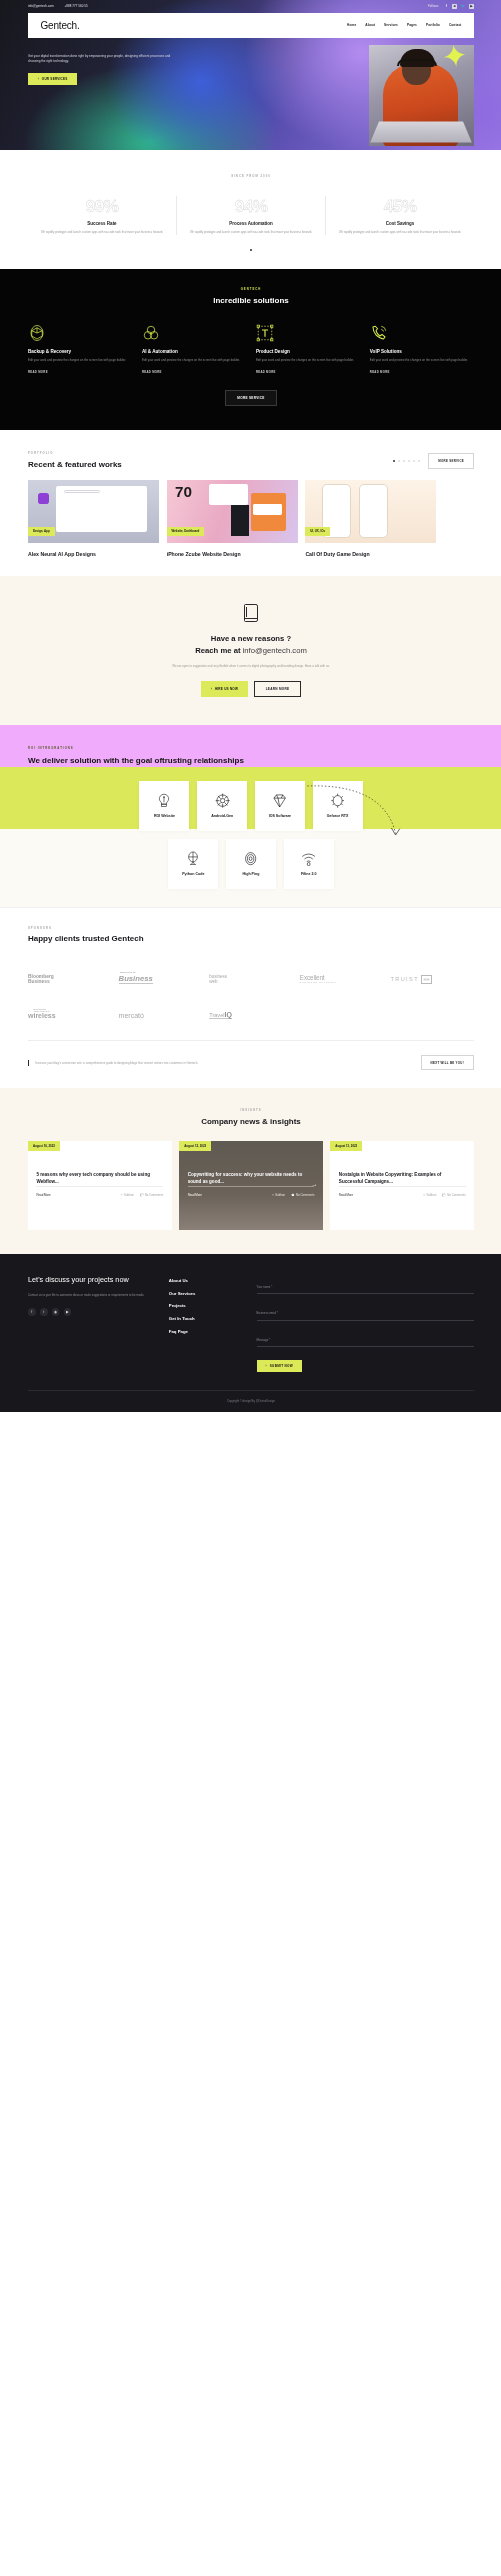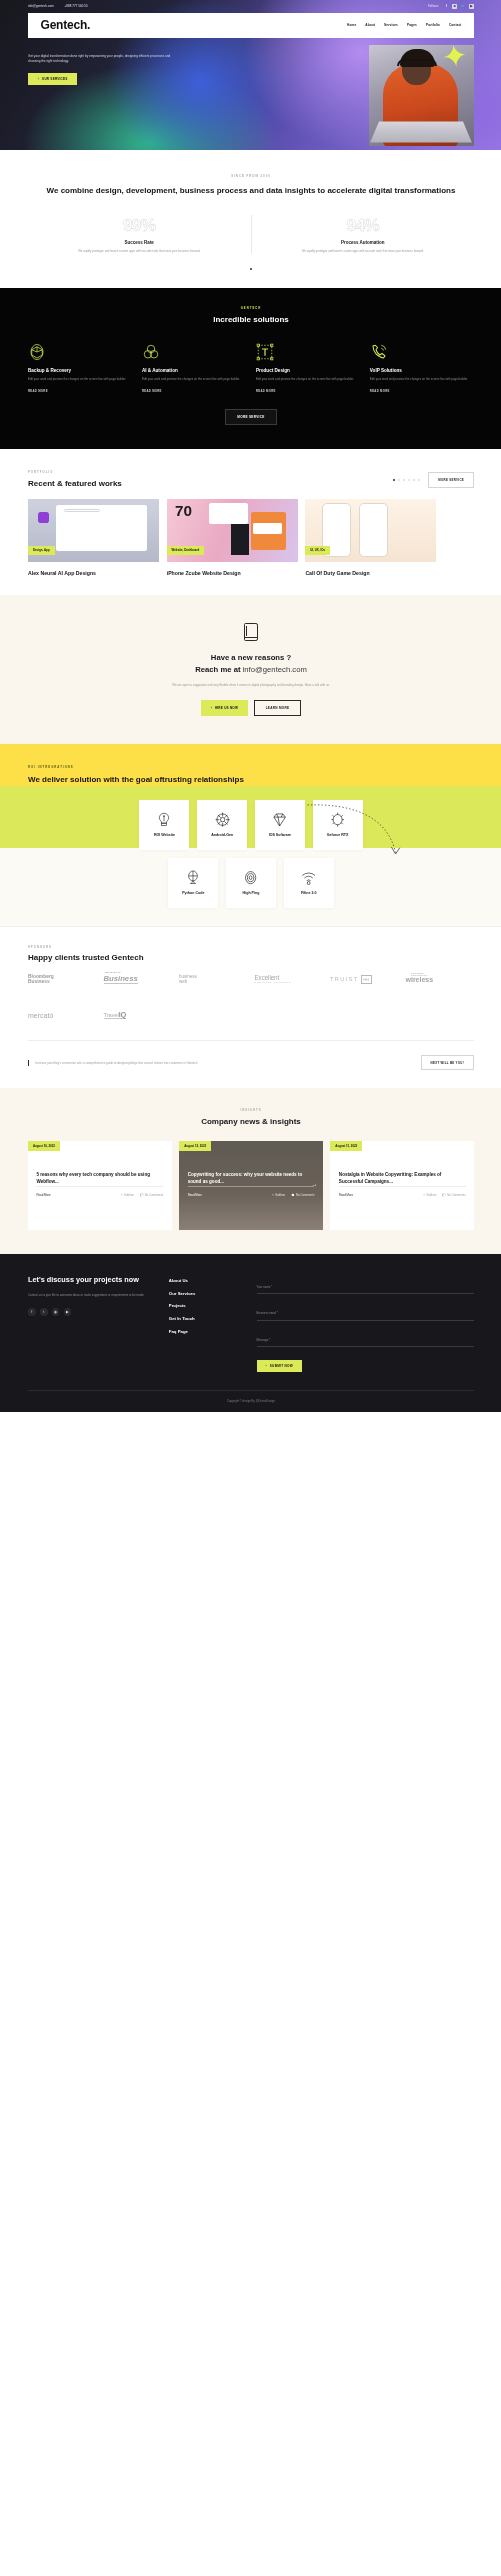--- a/index.html
+++ b/index.html
@@ -14,21 +14,21 @@
       radial-gradient(ellipse 181px 112px at 30% 95%, #2fb58a 0%, rgba(47,181,138,0) 70%),
       radial-gradient(ellipse 139px 105px at 95% 75%, #8e6be0 0%, rgba(142,107,224,0) 75%),
       linear-gradient(120deg,#17171d 0%,#23243a 30%,#5a4fb0 60%,#a07de8 100%);}
   .topbar{display:flex;justify-content:space-between;align-items:center;height:12.5px;padding:0 28px;font-size:2.9px;color:#e8e6f2;letter-spacing:0.1px}
   .topbar .lft span{margin-right:9.8px}
   .topbar .rgt{display:flex;align-items:center;gap:3.5px}
   .topbar .rgt .lbl{font-size:2.8px;margin-right:1.4px}
   .soc{width:4.9px;height:4.9px;display:inline-flex;align-items:center;justify-content:center;font-size:3.2px;color:#fff;font-weight:bold}
   .soc.box{background:#d9d9e8;color:#2b2b3a;border-radius:0.7px}
   .navbar{background:#fff;height:25px;margin:0 28px;display:flex;align-items:center;justify-content:space-between;padding:0 12.5px}
-  .logo{font-size:12px;font-weight:bold;letter-spacing:-0.2px;color:#111}
+  .logo{font-size:10px;font-weight:normal;letter-spacing:-0.2px;color:#111}
   .nav{display:flex;gap:9px}
   .nav a{font-size:3.2px;font-weight:bold;color:#1a1a1a;text-decoration:none;letter-spacing:0.1px}
   .hero-body{display:flex;padding:9.8px 28px 0}
   .hero-left{width:230px}
   .hero-h1{font-size:13.2px;line-height:1.24;font-weight:bold;color:#fff;letter-spacing:-0.3px}
   .hero-p{margin-top:6.3px;font-size:3.1px;line-height:1.75;color:#d7d6e4;max-width:143px}
   .btn-ylw{display:inline-flex;align-items:center;gap:2.8px;background:#dcea5a;color:#141414;font-size:3.1px;font-weight:bold;padding:4.2px 9.8px;margin-top:8.4px;letter-spacing:0.2px}
   .hero-img{position:absolute;right:28px;top:45px;width:105px;height:101px;overflow:hidden;
     background:linear-gradient(160deg,#c8c6d0 0%,#9a97a8 40%,#6e6b7d 100%)}
   .hp-person{position:absolute;left:14px;top:18px;width:75px;height:84px;
@@ -97,35 +97,35 @@
   .cta-book{width:14px;height:18px;margin:0 auto;border:0.7px solid #2a2a2a;border-radius:1.4px 2.1px 2.1px 1.4px;position:relative}
   .cta-book:after{content:"";position:absolute;left:1.4px;top:1.4px;bottom:4.2px;width:0.7px;background:#2a2a2a}
   .cta-book:before{content:"";position:absolute;left:0;right:0;bottom:2.8px;height:0.7px;background:#2a2a2a}
   .cta h2{font-size:7.7px;font-weight:bold;color:#16161b;margin-top:11px;line-height:1.55}
   .cta h2 .lite{font-weight:normal;color:#3a3a3a}
   .cta p{font-size:2.9px;line-height:1.95;color:#a09a92;margin-top:6.3px}
   .cta-btns{display:flex;gap:6.3px;justify-content:center;margin-top:12px}
   .btn-line{border:0.7px solid #2a2a2a;background:transparent;font-size:3.1px;font-weight:bold;padding:4.9px 10.5px;letter-spacing:0.3px;color:#16161b}
 
   
-  .roi{background:#fde047;padding:21px 0 0;position:relative}
+  .roi{background:#f0abfc;padding:21px 0 0;position:relative}
   .roi h2{font-size:8px;line-height:1.5;font-weight:bold;color:#14140f;margin-top:4.9px;max-width:223px}
   .roi .sect-lbl{color:#53551f}
   .arrow{position:absolute;right:91px;top:54px;width:105px;height:63px}
   .grid-wrap{background:linear-gradient(180deg,#dbe859 0%,#dbe859 44%,#fbfaf4 44%,#fbfaf4 100%);padding-top:14px}
   .tile-row{display:flex;gap:7.7px;justify-content:center}
   .tile-row.r2{margin-top:7.7px;padding-bottom:18px}
   .tile{width:50px;height:50px;background:#fff;box-shadow:0 0.7px 3.5px rgba(0,0,0,.05);display:flex;flex-direction:column;align-items:center;justify-content:center;gap:5.6px}
   .tile-ico{height:15.3px;display:flex;align-items:center;color:#17171c}
   .tile-t{font-size:3.6px;font-weight:bold;color:#17171c}
 
   
   .cl{background:#fff;padding:18px 8px 0;border-top:0.7px solid #f0f0f0}
   .cl h2{font-size:8px;font-weight:bold;color:#16161b;margin-top:4.9px}
-  .logo-grid{display:grid;grid-template-columns:repeat(6,1fr);gap:18px 7px;margin-top:8px}
+  .logo-grid{display:grid;grid-template-columns:repeat(5,1fr);gap:18px 7px;margin-top:27px}
   .logo-cell{height:18px;display:flex;align-items:center;color:#b3b3b3}
   .lg1{font-size:4.9px;font-weight:bold;line-height:1.05;color:#9a9a9a}
   .lg2{font-size:7.7px;font-style:italic;font-weight:bold;color:#a5a5a5;border-bottom:0.7px solid #c6c6c6;position:relative}
   .lg2 .sm{position:absolute;top:-3.5px;left:1.4px;font-size:2.4px;font-style:normal;letter-spacing:0.2px}
   .lg3{font-size:4.5px;color:#a5a5a5;line-height:1.12}
   .lg4{font-size:6.3px;color:#a8a8a8;letter-spacing:-0.1px}
   .lg4 .sub{display:block;font-size:2.5px;letter-spacing:1px}
   .lg5{font-size:5.6px;letter-spacing:1.4px;color:#b8b8b8;display:flex;align-items:center;gap:2.1px}
   .lg5 .bx{border:0.7px solid #b8b8b8;padding:0.7px 1.4px;font-size:4.2px;letter-spacing:0}
   .lg6{font-size:7px;font-weight:bold;color:#a5a5a5;position:relative}
@@ -149,21 +149,21 @@
   .bcard.feat .bmeta{border-top:0.7px solid rgba(255,255,255,.35);color:#e7e4e0}
   .bmeta .rm{color:#2c2c2c;font-weight:normal}
   .bcard.feat .bmeta .rm{color:#fff}
   .bmeta .grp{display:flex;gap:6.3px}
   .arr-sm{position:absolute;right:5.6px;top:40px;color:#fff;font-size:5.6px}
 
   
   .footer{background:#17171c;padding:21px 0 0;color:#fff}
   .f-cols{display:flex;gap:9.8px}
   .f-a{width:131px}
-  .f-a h3{font-size:7.3px;font-weight:bold;line-height:1.45}
+  .f-a h3{font-size:7.3px;font-weight:normal;line-height:1.45}
   .f-a p{font-size:2.9px;line-height:2;color:#8d8d93;margin-top:7px}
   .f-soc{display:flex;gap:4.2px;margin-top:9.8px}
   .f-soc span{width:7.7px;height:7.7px;border-radius:50%;background:#2a2a31;display:flex;align-items:center;justify-content:center;font-size:3.5px;color:#dcdce2}
   .f-b{width:78px;padding-top:2.8px}
   .f-b a{display:block;font-size:4.3px;font-weight:bold;color:#fff;text-decoration:none;margin-bottom:7.7px}
   .f-c{flex:1;padding-top:2.8px}
   .f-field{border-bottom:0.7px solid #3a3a42;padding-bottom:3.5px;margin-bottom:9.8px}
   .f-field .lb{font-size:2.9px;color:#85858c}
   .btn-sub{display:inline-flex;align-items:center;gap:2.8px;background:#dcea5a;color:#14140f;font-size:3.1px;font-weight:bold;padding:4.2px 9px;margin-top:1.4px;letter-spacing:0.3px}
   .f-bot{border-top:0.7px solid #2a2a31;margin-top:18px;padding:7.7px 0 9px;text-align:center;font-size:2.8px;color:#7d7d85}
@@ -214,30 +214,34 @@
       <div class="hp-head"></div>
       <div class="hp-hair"></div>
     <div class="hp-cans"></div>
       <div class="hp-lap"></div>
   </div>
 </section>
 
 <section class="stats">
   <div class="wrap">
     <div class="sect-lbl">SINCE FROM 2000</div>
-    <h2>We combine design, development, business process and data insights to accelerate digital transformations</h2>
     <div class="stat-row">
       <div class="stat">
         <div class="stat-num">99%</div>
         <div class="stat-t">Success Rate</div>
         <div class="stat-d">We rapidly prototype and launch custom apps with no-code tools that move your business forward.</div>
       </div>
       <div class="stat">
         <div class="stat-num">94%</div>
         <div class="stat-t">Process Automation</div>
+        <div class="stat-d">We rapidly prototype and launch custom apps with no-code tools that move your business forward.</div>
+      </div>
+      <div class="stat">
+        <div class="stat-num">45%</div>
+        <div class="stat-t">Cost Savings</div>
         <div class="stat-d">We rapidly prototype and launch custom apps with no-code tools that move your business forward.</div>
       </div>
     </div>
     <div class="dots-row">
       <span class="dot on"></span>
     </div>
   </div>
 </section>
 
 <section class="dark">

